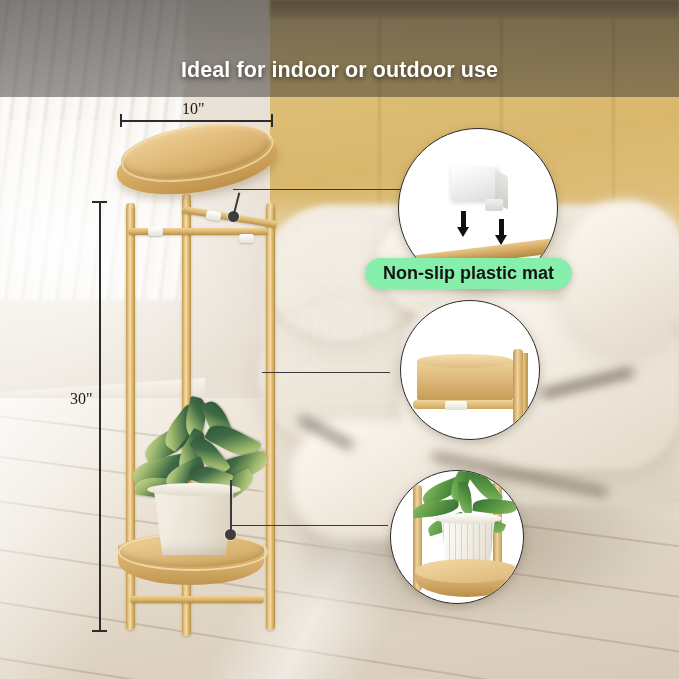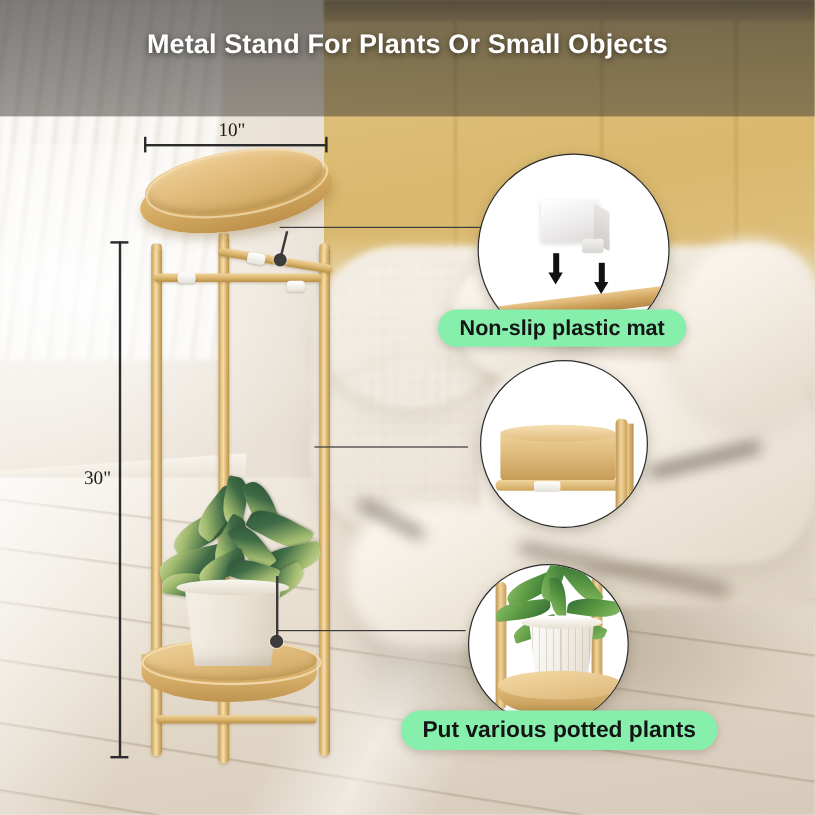--- a/index.html
+++ b/index.html
@@ -464,18 +464,17 @@
 
     <div class="c3-pot"></div>
     <div class="c3-pot-rib"></div>
     <div class="c3-pot-rim"></div>
 
     <div class="c3-tray">
       <div class="c3-tray-wall"></div>
       <div class="c3-tray-top"></div>
     </div>
   </div>
-  <div class="caption" style="left:334px;top:592px;width:264px;height:33px;font-size:19px;">Put various potted plants</div>
 
   <div class="header-band"></div>
-  <div class="headline hl1">Metal Stand For Plants Or Small Objects</div>
+  <div class="headline hl2">Ideal for indoor or outdoor use</div>
 
 </div>
 
 </body></html>

